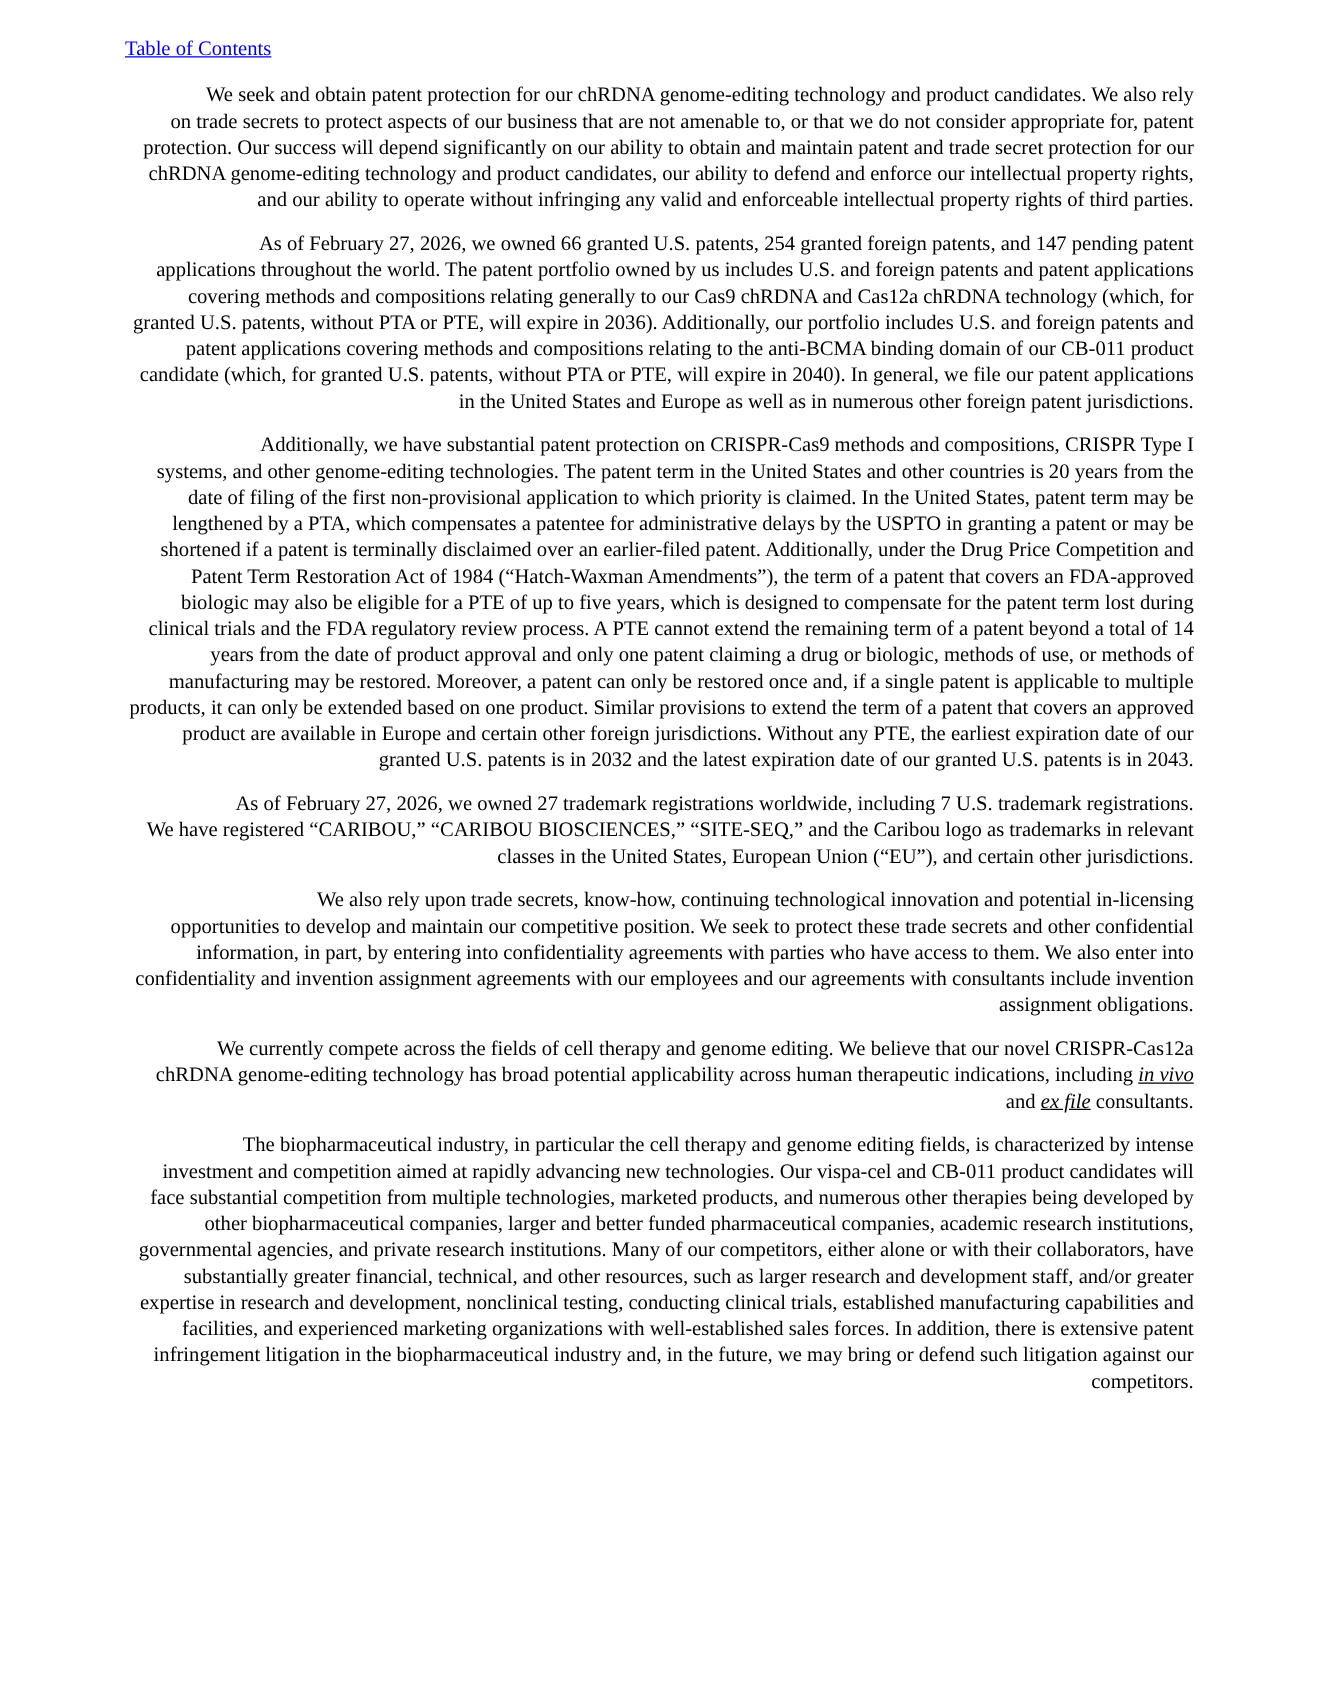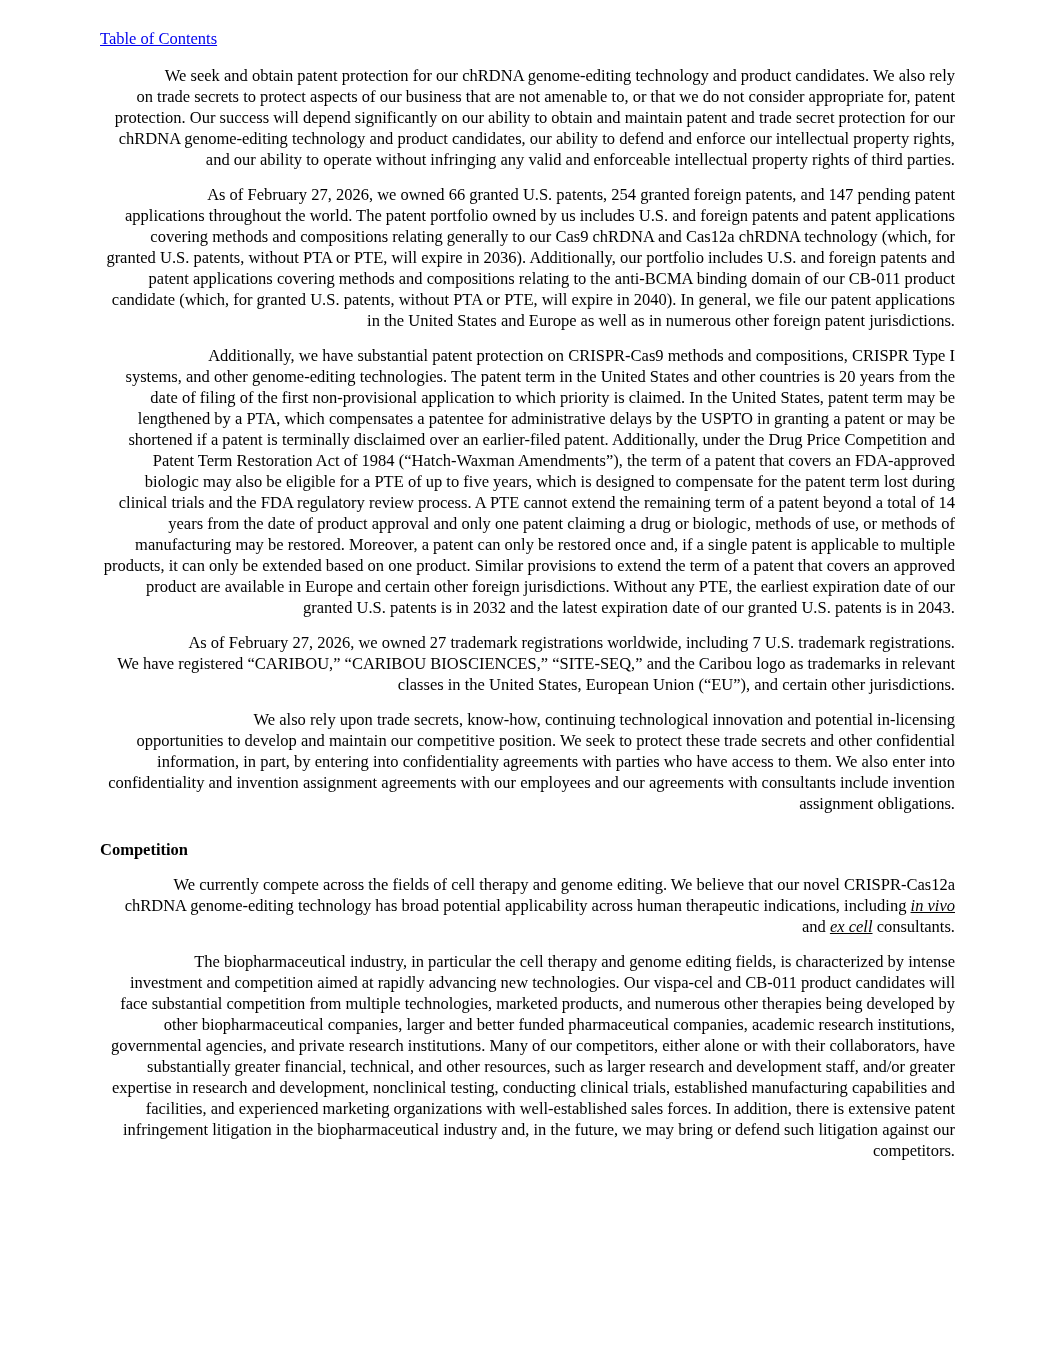--- a/index.html
+++ b/index.html
@@ -55,18 +55,17 @@
   <div class="toc-row">
     <a href="#" class="toc-link">Table of Contents</a>
   </div>
 
   <div id="document-body">
       <div class="para"><span>We seek and obtain patent protection for our chRDNA genome-editing technology and product candidates. We also rely on trade secrets to protect aspects of our business that are not amenable to, or that we do not consider appropriate for, patent protection. Our success will depend significantly on our ability to obtain and maintain patent and trade secret protection for our chRDNA genome-editing technology and product candidates, our ability to defend and enforce our intellectual property rights, and our ability to operate without infringing any valid and enforceable intellectual property rights of third parties.</span></div>
       <div class="para"><span>As of February 27, 2026, we owned 66 granted U.S. patents, 254 granted foreign patents, and 147 pending patent applications throughout the world. The patent portfolio owned by us includes U.S. and foreign patents and patent applications covering methods and compositions relating generally to our Cas9 chRDNA and Cas12a chRDNA technology (which, for granted U.S. patents, without PTA or PTE, will expire in 2036). Additionally, our portfolio includes U.S. and foreign patents and patent applications covering methods and compositions relating to the anti-BCMA binding domain of our CB-011 product candidate (which, for granted U.S. patents, without PTA or PTE, will expire in 2040). In general, we file our patent applications in the United States and Europe as well as in numerous other foreign patent jurisdictions.</span></div>
       <div class="para"><span>Additionally, we have substantial patent protection on CRISPR-Cas9 methods and compositions, CRISPR Type I systems, and other genome-editing technologies. The patent term in the United States and other countries is 20 years from the date of filing of the first non-provisional application to which priority is claimed. In the United States, patent term may be lengthened by a PTA, which compensates a patentee for administrative delays by the USPTO in granting a patent or may be shortened if a patent is terminally disclaimed over an earlier-filed patent. Additionally, under the Drug Price Competition and Patent Term Restoration Act of 1984 (“Hatch-Waxman Amendments”), the term of a patent that covers an FDA-approved biologic may also be eligible for a PTE of up to five years, which is designed to compensate for the patent term lost during clinical trials and the FDA regulatory review process. A PTE cannot extend the remaining term of a patent beyond a total of 14 years from the date of product approval and only one patent claiming a drug or biologic, methods of use, or methods of manufacturing may be restored. Moreover, a patent can only be restored once and, if a single patent is applicable to multiple products, it can only be extended based on one product. Similar provisions to extend the term of a patent that covers an approved product are available in Europe and certain other foreign jurisdictions. Without any PTE, the earliest expiration date of our granted U.S. patents is in 2032 and the latest expiration date of our granted U.S. patents is in 2043.</span></div>
       <div class="para"><span>As of February 27, 2026, we owned 27 trademark registrations worldwide, including 7 U.S. trademark registrations. We have registered “CARIBOU,” “CARIBOU BIOSCIENCES,” “SITE-SEQ,” and the Caribou logo as trademarks in relevant classes in the United States, European Union (“EU”), and certain other jurisdictions.</span></div>
       <div class="para"><span>We also rely upon trade secrets, know-how, continuing technological innovation and potential in-licensing opportunities to develop and maintain our competitive position. We seek to protect these trade secrets and other confidential information, in part, by entering into confidentiality agreements with parties who have access to them. We also enter into confidentiality and invention assignment agreements with our employees and our agreements with consultants include invention assignment obligations.</span></div>
-      <div class="heading">Competition</div>
-      <div class="para"><span>We currently compete across the fields of cell therapy and genome editing. We believe that our novel CRISPR-Cas12a chRDNA genome-editing technology has broad potential applicability across human therapeutic indications, including </span><span class="italic">in vivo</span><span> and </span><span class="italic">ex cell</span><span> consultants.</span></div>
+      <div class="para"><span>We currently compete across the fields of cell therapy and genome editing. We believe that our novel CRISPR-Cas12a chRDNA genome-editing technology has broad potential applicability across human therapeutic indications, including </span><span class="italic">in vivo</span><span> and </span><span class="italic">ex file</span><span> consultants.</span></div>
       <div class="para"><span>The biopharmaceutical industry, in particular the cell therapy and genome editing fields, is characterized by intense investment and competition aimed at rapidly advancing new technologies. Our vispa-cel and CB-011 product candidates will face substantial competition from multiple technologies, marketed products, and numerous other therapies being developed by other biopharmaceutical companies, larger and better funded pharmaceutical companies, academic research institutions, governmental agencies, and private research institutions. Many of our competitors, either alone or with their collaborators, have substantially greater financial, technical, and other resources, such as larger research and development staff, and/or greater expertise in research and development, nonclinical testing, conducting clinical trials, established manufacturing capabilities and facilities, and experienced marketing organizations with well-established sales forces. In addition, there is extensive patent infringement litigation in the biopharmaceutical industry and, in the future, we may bring or defend such litigation against our competitors.</span></div>
     </div>
 
 </div>
 
 </body></html>

